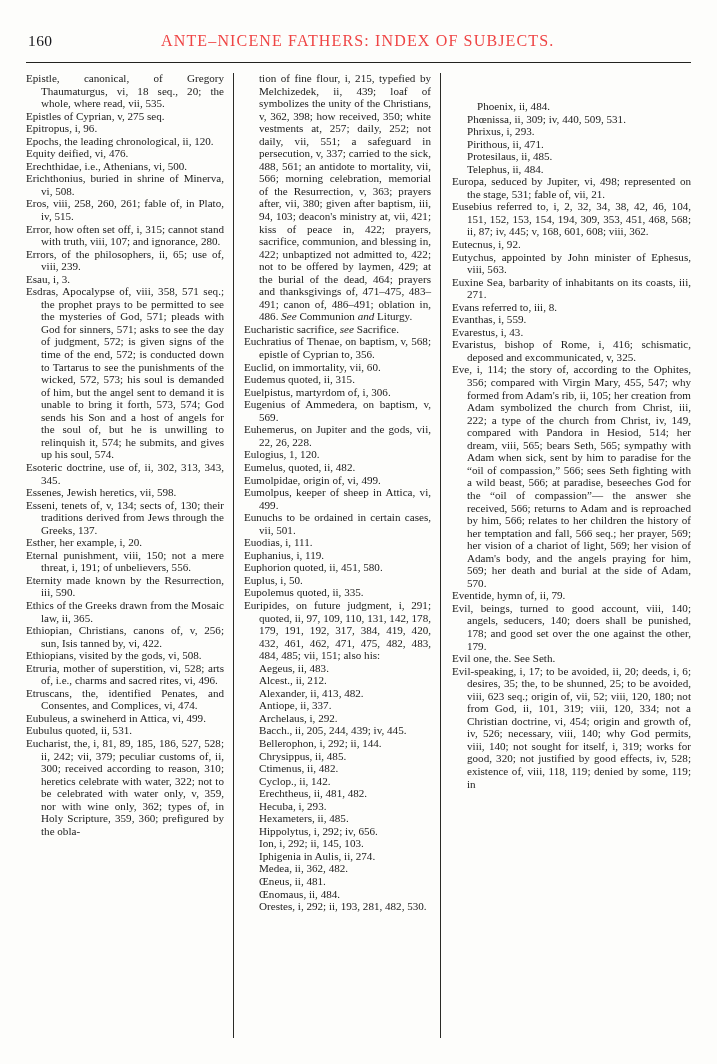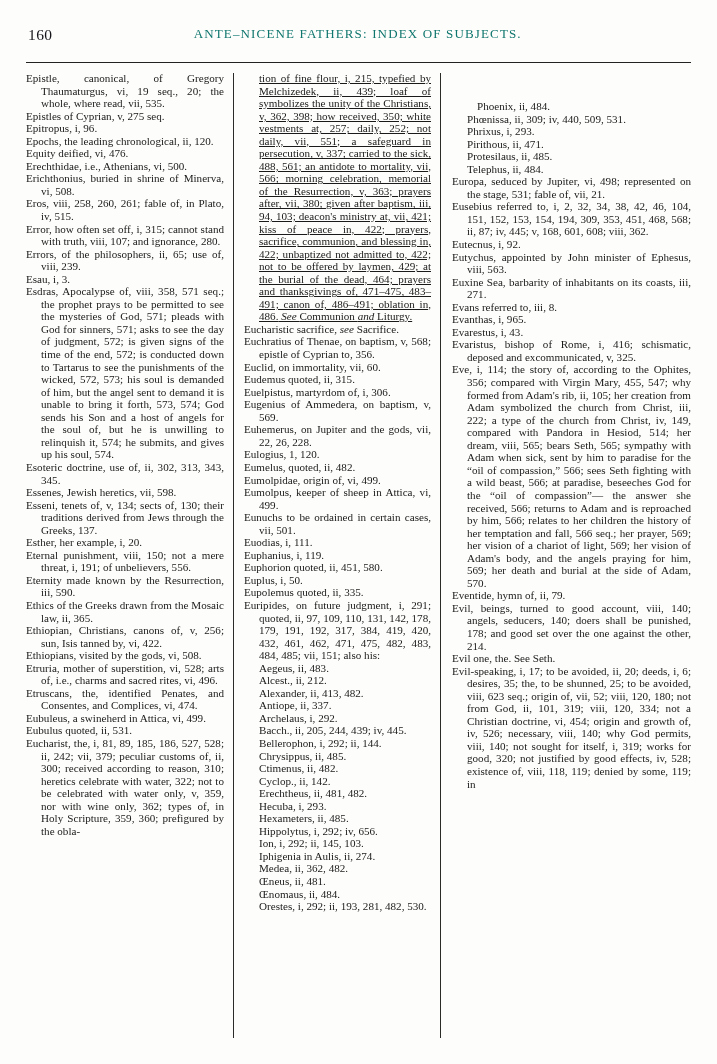--- a/index.html
+++ b/index.html
@@ -28,38 +28,38 @@
     position: absolute;
     left: 26px;
     top: 26px;
     right: 26px;
     bottom: 12px;
   }
 
   
   .running-head {
     display: flex;
-    align-items: flex-start;
+    align-items: center;
     height: 30px;
     padding-left: 2px;
     padding-right: 10px;
   }
   .folio {
     font-size: 15.5px;
     letter-spacing: 0.4px;
     font-variant: small-caps;
     flex: 0 0 auto;
     color: #16161a;
   }
   .head-title {
     flex: 1 1 auto;
     text-align: center;
-    font-size: 13px;
+    font-size: 16px;
     letter-spacing: 1.15px;
-    color: #0f766e;
+    color: #ef4444;
     white-space: nowrap;
     padding-right: 18px;
   }
 
   .rule {
     height: 0;
     border-top: 1.6px solid #23231f;
     margin: 6px 0 0 0;
     width: 100%;
   }
@@ -93,21 +93,20 @@
   
   .entry {
     margin: 0 0 0 0;
     padding-left: 15px;
     text-indent: -15px;
   }
   
   .entry.cont {
     padding-left: 15px;
     text-indent: 0;
-    text-decoration: underline;
   }
   
   .entry.sub {
     padding-left: 25px;
     text-indent: -10px;
   }
   .entry.sub-cont {
     padding-left: 25px;
     text-indent: 0;
     margin-top: 28px;
@@ -122,21 +121,21 @@
 
     <div class="running-head">
       <div class="folio">160</div>
       <div class="head-title">ANTE–NICENE FATHERS: INDEX OF SUBJECTS.</div>
     </div>
 
     <div class="rule"></div>
 
     <div class="columns">
       <div class="col col-1">
-          <p class="entry">Epistle, canonical, of Gregory Thaumaturgus, vi, 19 seq., 20; the whole, where read, vii, 535.</p>
+          <p class="entry">Epistle, canonical, of Gregory Thaumaturgus, vi, 18 seq., 20; the whole, where read, vii, 535.</p>
           <p class="entry">Epistles of Cyprian, v, 275 seq.</p>
           <p class="entry">Epitropus, i, 96.</p>
           <p class="entry">Epochs, the leading chronological, ii, 120.</p>
           <p class="entry">Equity deified, vi, 476.</p>
           <p class="entry">Erechthidae, i.e., Athenians, vi, 500.</p>
           <p class="entry">Erichthonius, buried in shrine of Minerva, vi, 508.</p>
           <p class="entry">Eros, viii, 258, 260, 261; fable of, in Plato, iv, 515.</p>
           <p class="entry">Error, how often set off, i, 315; cannot stand with truth, viii, 107; and ignorance, 280.</p>
           <p class="entry">Errors, of the philosophers, ii, 65; use of, viii, 239.</p>
           <p class="entry">Esau, i, 3.</p>
@@ -205,25 +204,25 @@
           <p class="entry sub">Phrixus, i, 293.</p>
           <p class="entry sub">Pirithous, ii, 471.</p>
           <p class="entry sub">Protesilaus, ii, 485.</p>
           <p class="entry sub">Telephus, ii, 484.</p>
           <p class="entry">Europa, seduced by Jupiter, vi, 498; represented on the stage, 531; fable of, vii, 21.</p>
           <p class="entry">Eusebius referred to, i, 2, 32, 34, 38, 42, 46, 104, 151, 152, 153, 154, 194, 309, 353, 451, 468, 568; ii, 87; iv, 445; v, 168, 601, 608; viii, 362.</p>
           <p class="entry">Eutecnus, i, 92.</p>
           <p class="entry">Eutychus, appointed by John minister of Ephesus, viii, 563.</p>
           <p class="entry">Euxine Sea, barbarity of inhabitants on its coasts, iii, 271.</p>
           <p class="entry">Evans referred to, iii, 8.</p>
-          <p class="entry">Evanthas, i, 965.</p>
+          <p class="entry">Evanthas, i, 559.</p>
           <p class="entry">Evarestus, i, 43.</p>
           <p class="entry">Evaristus, bishop of Rome, i, 416; schismatic, deposed and excommunicated, v, 325.</p>
           <p class="entry">Eve, i, 114; the story of, according to the Ophites, 356; compared with Virgin Mary, 455, 547; why formed from Adam's rib, ii, 105; her creation from Adam symbolized the church from Christ, iii, 222; a type of the church from Christ, iv, 149, compared with Pandora in Hesiod, 514; her dream, viii, 565; bears Seth, 565; sympathy with Adam when sick, sent by him to paradise for the “oil of compassion,” 566; sees Seth fighting with a wild beast, 566; at paradise, beseeches God for the “oil of compassion”— the answer she received, 566; returns to Adam and is reproached by him, 566; relates to her children the history of her temptation and fall, 566 seq.; her prayer, 569; her vision of a chariot of light, 569; her vision of Adam's body, and the angels praying for him, 569; her death and burial at the side of Adam, 570.</p>
           <p class="entry">Eventide, hymn of, ii, 79.</p>
-          <p class="entry">Evil, beings, turned to good account, viii, 140; angels, seducers, 140; doers shall be punished, 178; and good set over the one against the other, 214.</p>
+          <p class="entry">Evil, beings, turned to good account, viii, 140; angels, seducers, 140; doers shall be punished, 178; and good set over the one against the other, 179.</p>
           <p class="entry">Evil one, the. See Seth.</p>
           <p class="entry">Evil-speaking, i, 17; to be avoided, ii, 20; deeds, i, 6; desires, 35; the, to be shunned, 25; to be avoided, viii, 623 seq.; origin of, vii, 52; viii, 120, 180; not from God, ii, 101, 319; viii, 120, 334; not a Christian doctrine, vi, 454; origin and growth of, iv, 526; necessary, viii, 140; why God permits, viii, 140; not sought for itself, i, 319; works for good, 320; not justified by good effects, iv, 528; existence of, viii, 118, 119; denied by some, 119; in</p>
         </div>
     </div>
 
   </div>
 </div>
 
 </body></html>

